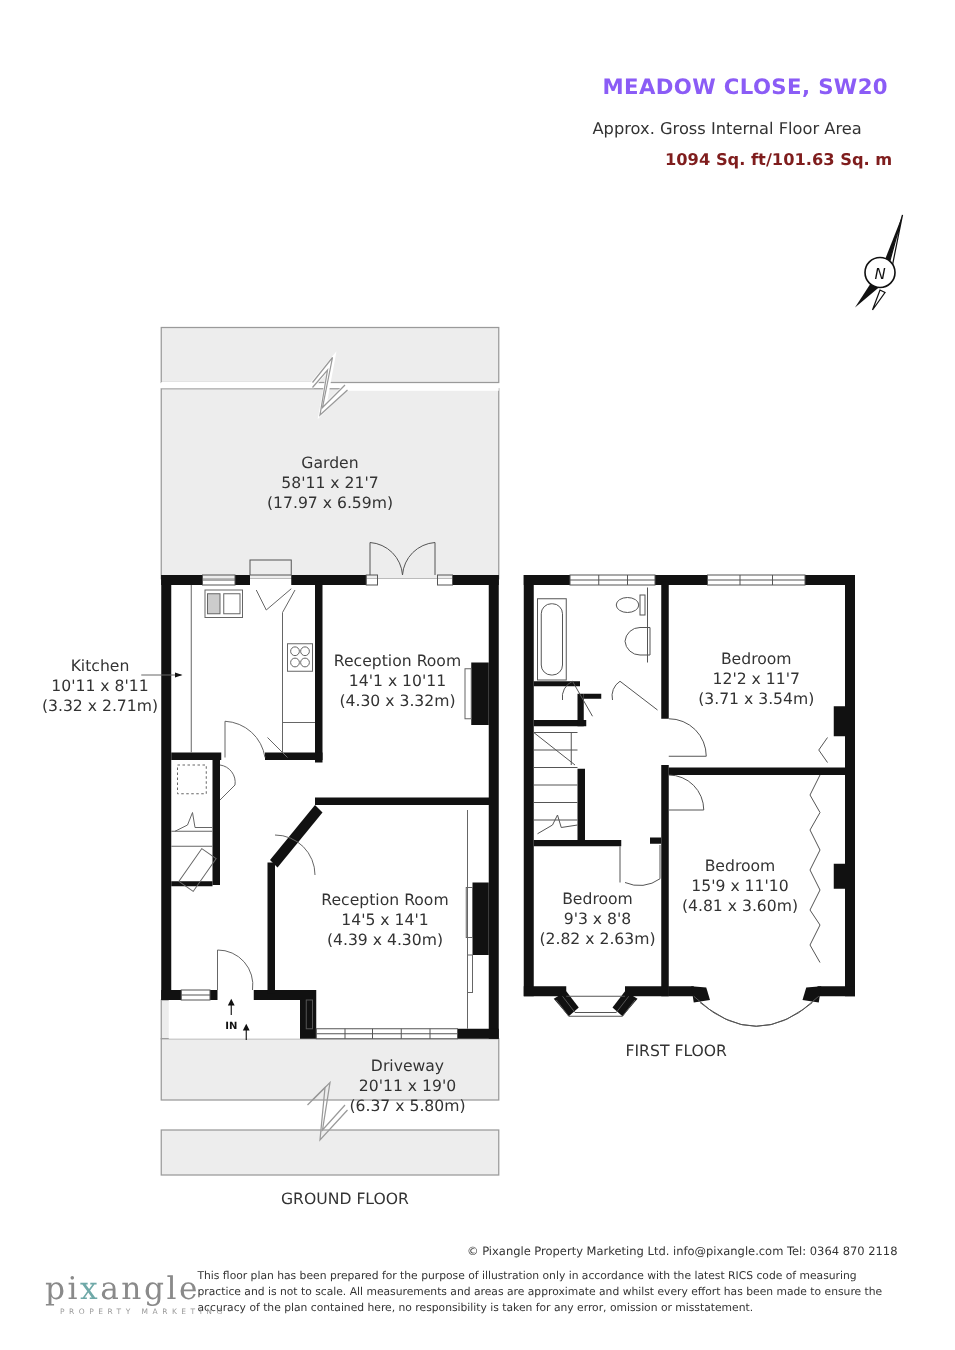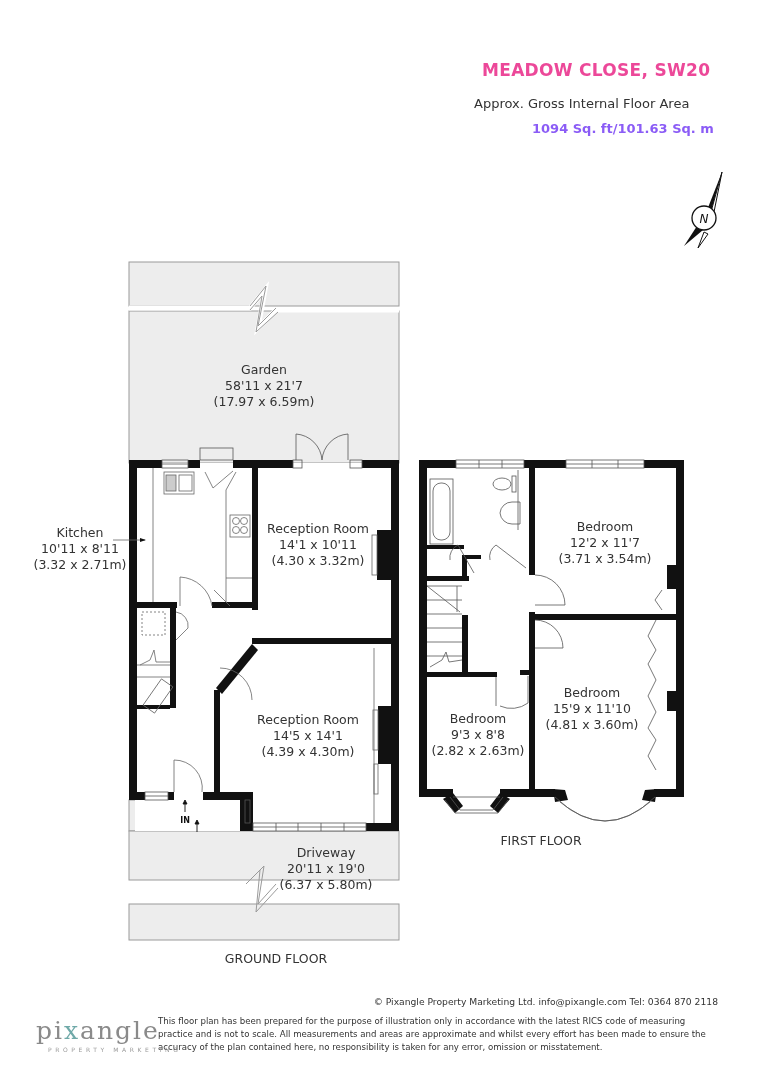--- a/index.html
+++ b/index.html
@@ -1,21 +1,21 @@
 <!DOCTYPE html>
 <html><head>
 <meta charset="utf-8">
 <style>
   html, body { margin: 0; padding: 0; background: #ffffff; }
   body { width: 764px; height: 1080px; position: relative; overflow: hidden;
          font-family: "DejaVu Sans", sans-serif; color: #222; }
   .title { position: absolute; left: 482px; top: 60px; font-size: 17px; font-weight: bold;
-           letter-spacing: 0.3px; color: #ec4899; white-space: nowrap; }
+           letter-spacing: 0.3px; color: #8b5cf6; white-space: nowrap; }
   .subtitle { position: absolute; left: 474px; top: 96px; font-size: 13px; color: #333; white-space: nowrap; }
-  .area { position: absolute; left: 532px; top: 121px; font-size: 13px; font-weight: bold; color: #8b5cf6; white-space: nowrap; }
+  .area { position: absolute; left: 532px; top: 121px; font-size: 13px; font-weight: bold; color: #7f1d1d; white-space: nowrap; }
   svg.plan { position: absolute; left: 0; top: 0; }
   .rlabel { font-family: "DejaVu Sans", sans-serif; font-size: 12.5px; fill: #333; }
   .flabel { font-family: "DejaVu Sans", sans-serif; font-size: 12.5px; fill: #333; }
   .copyright { position: absolute; right: 46px; top: 996px; font-size: 9.2px; color: #333; white-space: nowrap; }
   .disclaimer { position: absolute; right: 46px; top: 1015px; width: 560px; font-size: 8.6px;
                 line-height: 13.2px; color: #333; }
   .logo { position: absolute; left: 36px; top: 1016px; font-family: "DejaVu Serif", serif;
           font-size: 25px; color: #8a8a8a; letter-spacing: 2px; white-space: nowrap; }
   .logo .x { color: #6fa9a8; }
   .logo-sub { position: absolute; left: 48px; top: 1046px; font-size: 6px; color: #9a9a9a;

